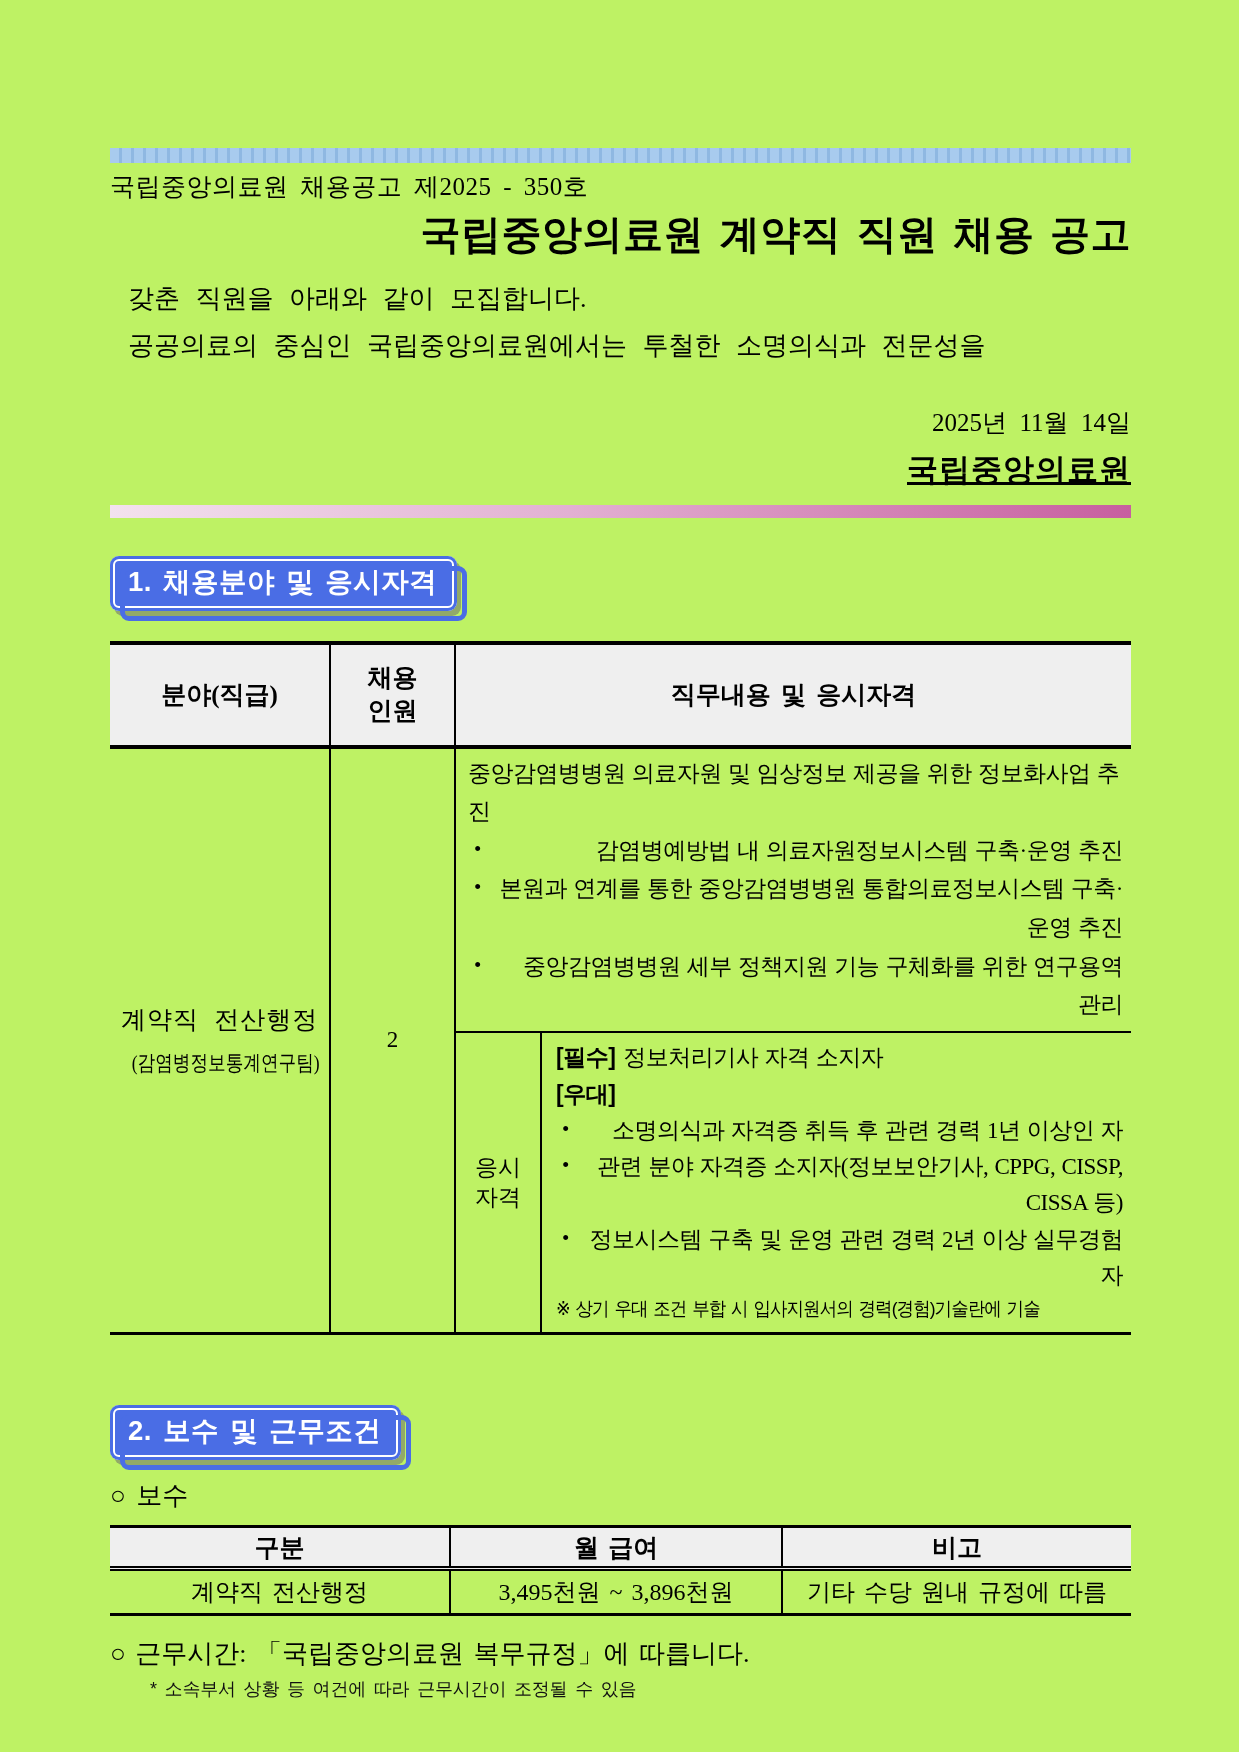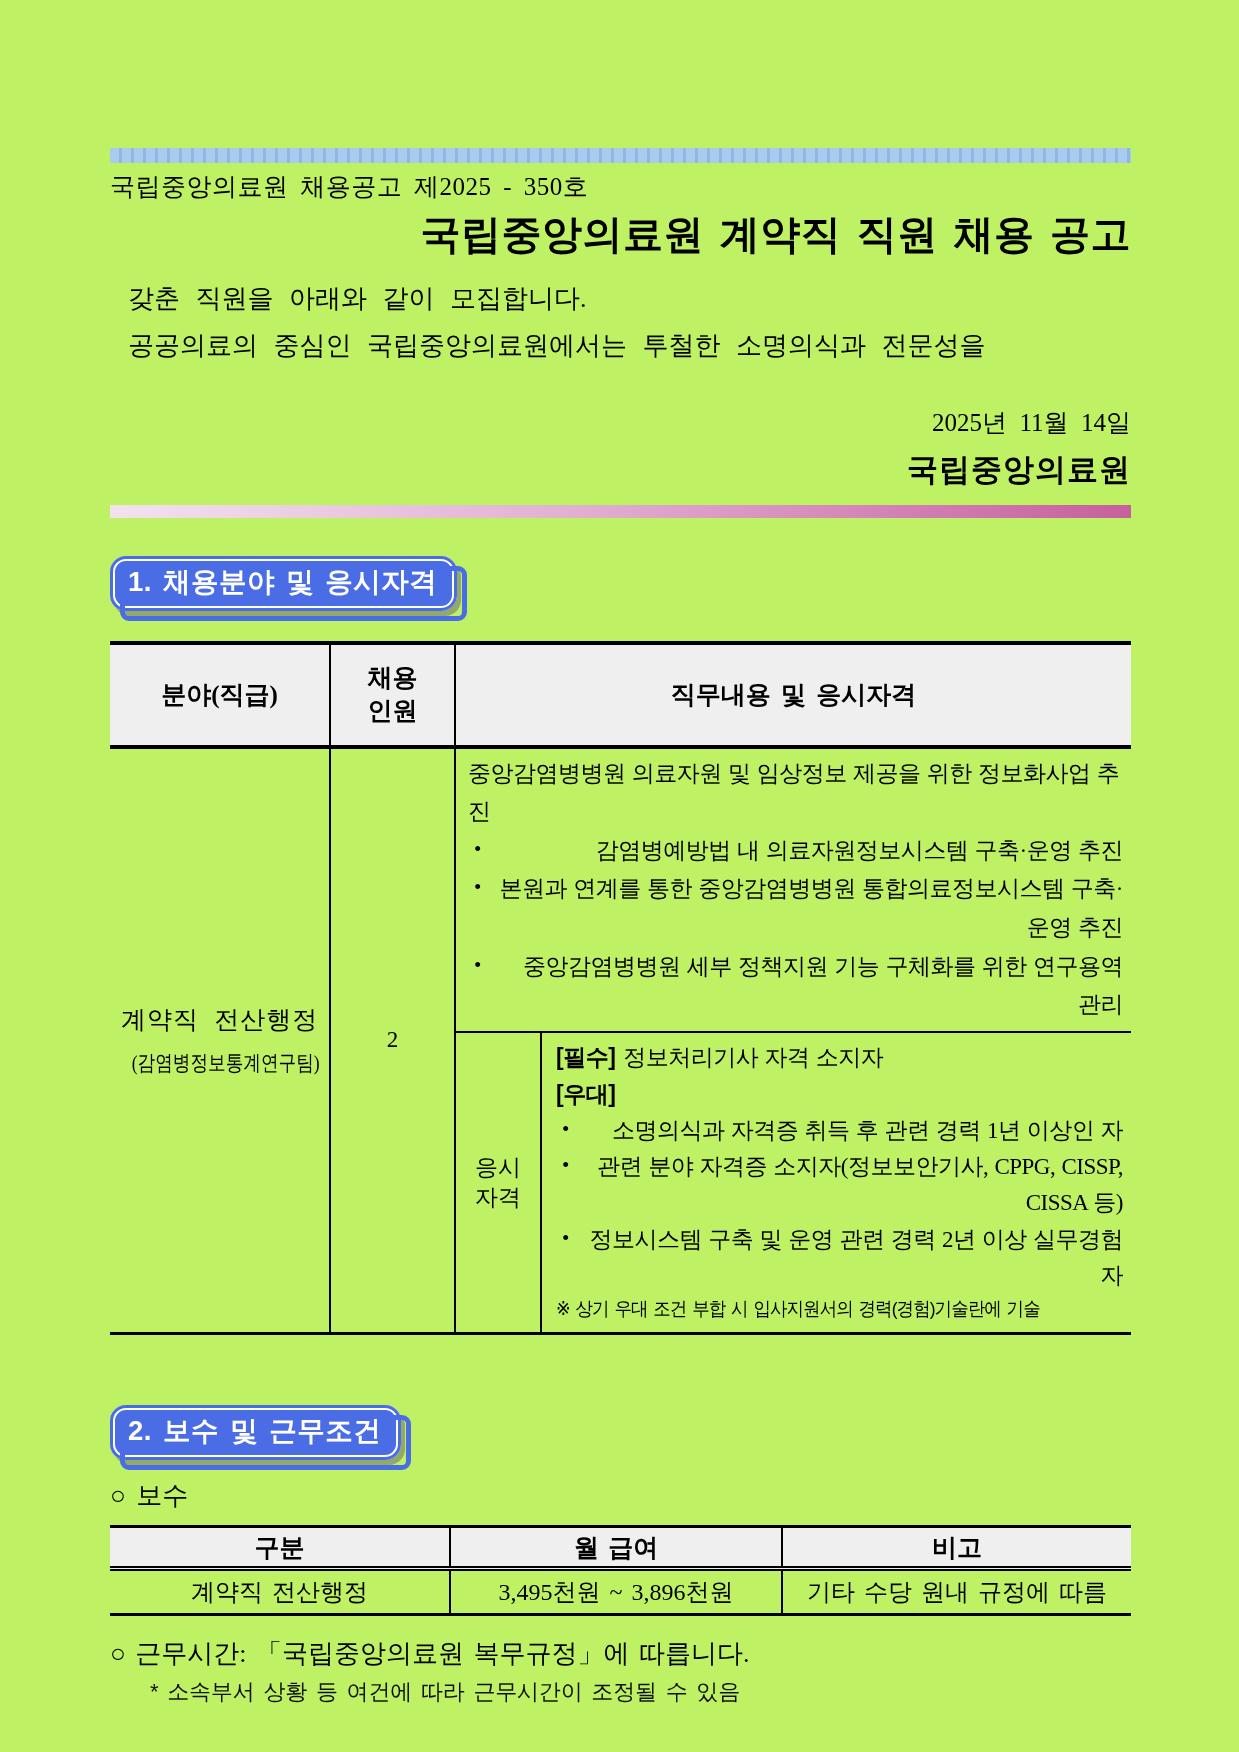--- a/index.html
+++ b/index.html
@@ -15,31 +15,31 @@
     background:repeating-linear-gradient(90deg,#a8cbee 0 9px,#8fb8e2 9px 12px);
   }
   .notice { margin-top:7px; font-size:25px; letter-spacing:.5px; word-spacing:5px; }
   .title {
     margin-top:4px; text-align:right;
     font-family:"Liberation Sans","DejaVu Sans",sans-serif;
     font-weight:bold; font-size:40px; letter-spacing:.5px; word-spacing:4px;
   }
   .intro { margin-top:14px; padding-left:18px; font-size:26px; line-height:1.8; word-spacing:9px; }
   .date-line { margin-top:36px; text-align:right; font-size:25px; white-space:pre; }
-  .org-line { margin-top:10px; text-align:right; font-size:31px; font-weight:bold; letter-spacing:1px; }
+  .org-line { margin-top:10px; text-align:right; font-size:31px; font-weight:bold; letter-spacing:1px;text-decoration:underline; }
   .pink-bar {
     margin-top:14px; height:13px;
     background:linear-gradient(90deg,#f3e2ee 0%,#e2b0d2 45%,#c75f9f 100%);
   }
 
   .sec1-wrap { margin-top:38px; }
   .sec2-wrap { margin-top:70px; }
   .sec-box {
     position:relative; display:inline-block; z-index:0;
-    background:#4a6de5; color:#fff; border-radius:16px;
+    background:#4a6de5; color:#fff; border-radius:9px;
     font-family:"Liberation Sans","DejaVu Sans",sans-serif; font-weight:bold;
     font-size:27.5px; letter-spacing:.5px; word-spacing:3px;
     padding:8px 20px 11px 18px;
     box-shadow: inset 0 0 0 3px #4a6de5, inset 0 0 0 5px #ffffff,
                 4px 5px 0 rgba(110,110,110,.55);
   }
   .sec-box::after {
     content:""; position:absolute; z-index:-1; left:10px; top:10px;
     width:calc(100% - 10px); height:calc(100% - 10px);
     border:5px solid #4a6de5; border-radius:9px;
@@ -91,21 +91,21 @@
   }
   .t2 th {
     background:#efefef; font-weight:bold; font-size:25px; height:36px;
     border-bottom:5px double #000; vertical-align:middle; word-spacing:3px;
   }
   .t2 td { font-size:24px; height:40px; text-align:center; vertical-align:middle; word-spacing:3px; }
   .work-hours { margin-top:20px; font-size:26px; word-spacing:3px; }
   .work-note {
     margin-top:6px; padding-left:40px;
     font-family:"Liberation Sans","DejaVu Sans",sans-serif;
-    font-size:22px; letter-spacing:-.2px; word-spacing:3px; color:#111;
+    font-size:18px; letter-spacing:-.2px; word-spacing:3px; color:#111;
   }
 </style>
 </head>
 <body>
 
 <div class="page">
   <div class="content">
 
     <div class="top-bar"></div>
 

